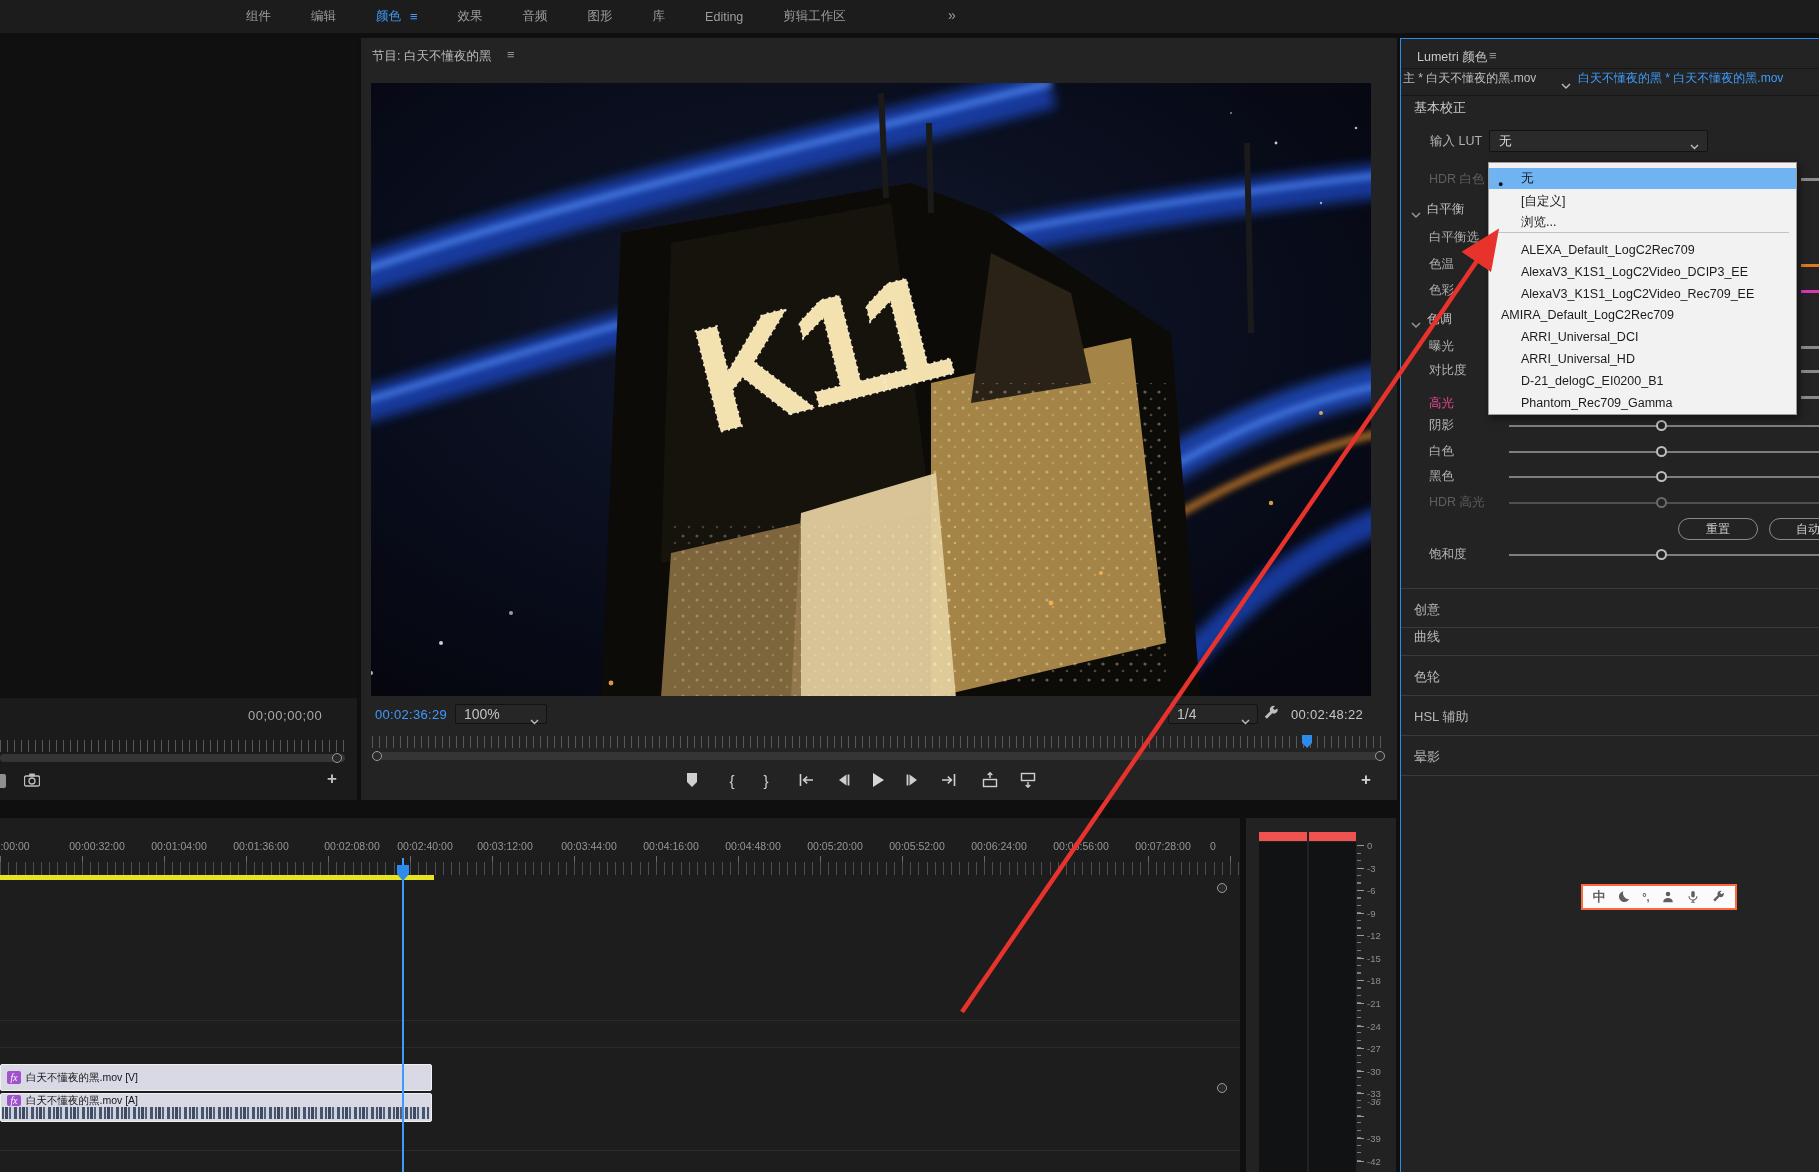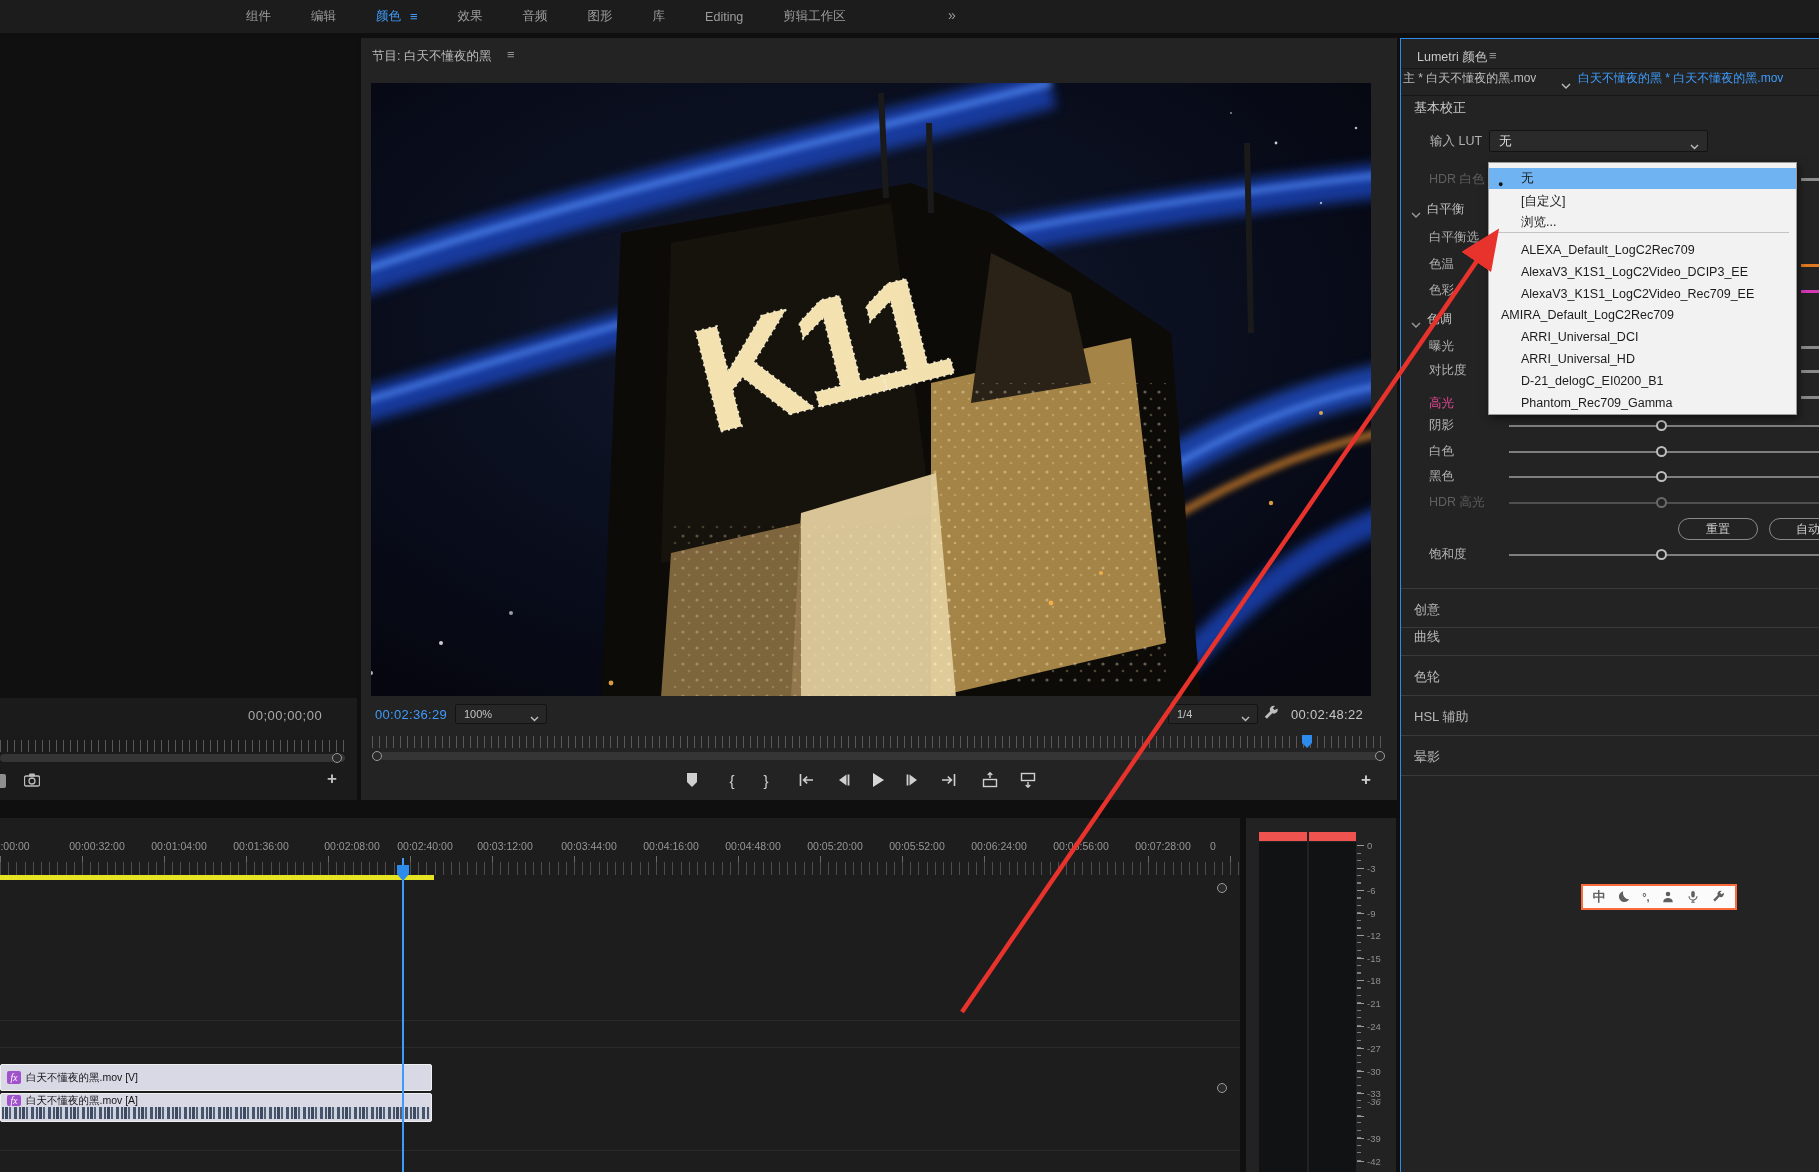--- a/index.html
+++ b/index.html
@@ -30,21 +30,21 @@
   .icon-btn{position:absolute;color:#c2c2c2;}
   .plus-btn{font-size:17px;color:#c2c2c2;font-weight:bold;}
   
   #program-monitor{left:361px;top:38px;width:1036px;height:762px;background:#232323;}
   #program-title{position:absolute;left:11px;top:10px;font-size:12.5px;color:#bdbdbd;}
   #program-title-menu{position:absolute;left:146px;top:9px;font-size:13px;color:#8f8f8f;}
   #program-video{position:absolute;left:10px;top:45px;width:1000px;height:613px;background:#000;}
   .tc{font-size:13px;letter-spacing:.3px;}
   .tc-blue{color:var(--accent-blue);}
   .tc-white{color:#c6c6c6;}
-  .dd-box{position:absolute;height:20px;background:#262626;border:1px solid #131313;border-radius:2px;color:#c2c2c2;font-size:11px;display:flex;align-items:center;padding:0 8px;}
+  .dd-box{position:absolute;height:20px;background:#262626;border:1px solid #131313;border-radius:2px;color:#c2c2c2;font-size:14px;display:flex;align-items:center;padding:0 8px;}
   .dd-box .chev{position:absolute;right:7px;top:7px;}
   .chev{width:9px;height:6px;display:inline-block;}
   #program-ruler{position:absolute;left:11px;top:698px;width:1012px;height:12px;}
   #program-scroll{position:absolute;left:11px;top:714px;width:1013px;height:8px;background:#353535;border-radius:4px;}
   #transport{position:absolute;left:0;top:730px;width:1036px;height:30px;}
   .t-icon{position:absolute;top:3px;width:18px;height:18px;display:flex;align-items:center;justify-content:center;color:#cfcfcf;}
   .t-icon svg{display:block;}
   .brace{font-size:15px;color:#cfcfcf;}
   
   #mini-playhead{position:absolute;left:941px;top:696px;width:10px;height:13px;}

